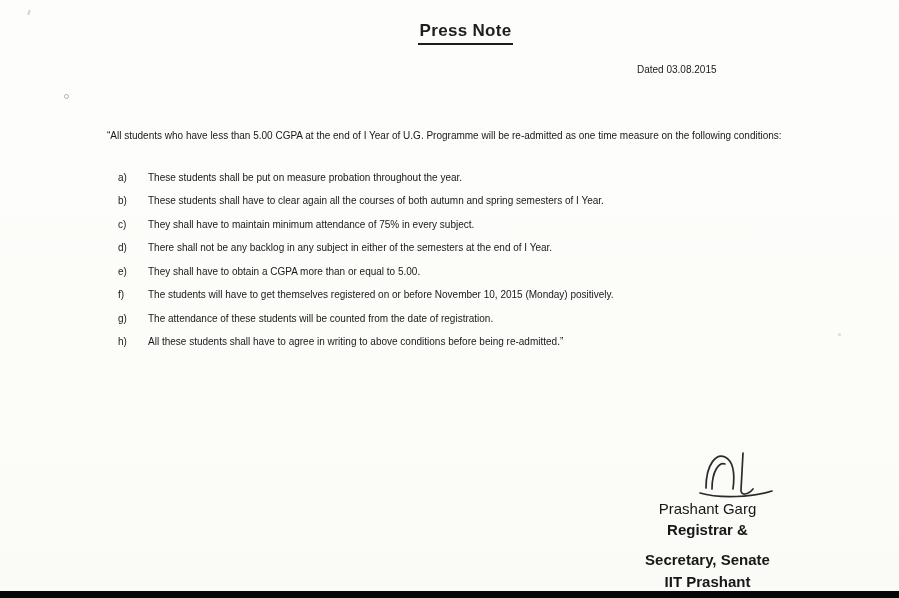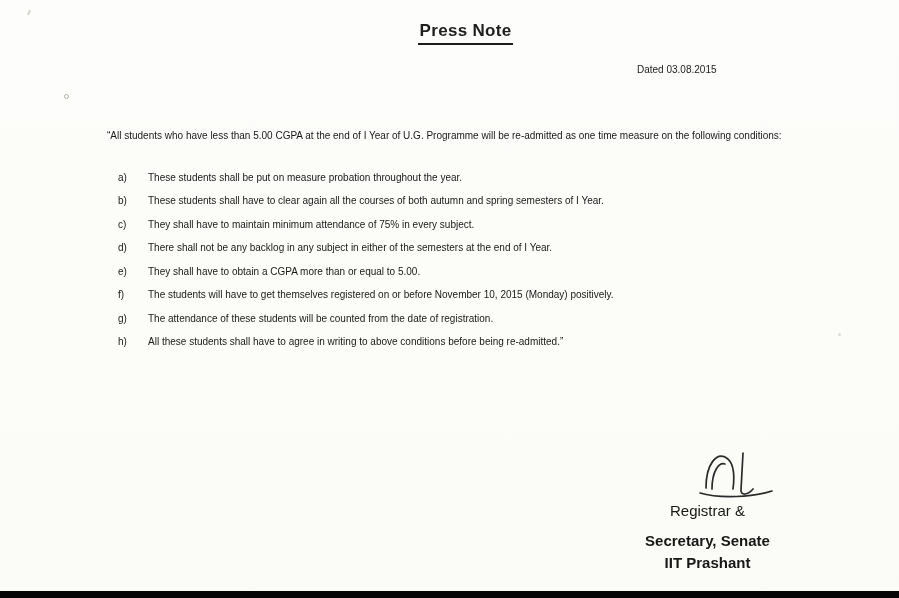--- a/index.html
+++ b/index.html
@@ -77,21 +77,21 @@
     text-align: center;
     font-size: 15px;
     color: #171717;
   }
   .sig-scribble-wrap {
     height: 50px;
     text-align: left;
     padding-left: 98px;
   }
   .sig-name { margin: 2px 0 0 0; }
-  .sig-role1 { margin: 4px 0 13px 0; font-weight: normal; }
+  .sig-role1 { margin: 4px 0 13px 0; font-weight: bold; }
   .sig-role2 { margin: 10px 0 0 0; font-weight: bold; }
   .sig-org  { margin: 5px 0 0 0; font-weight: bold; }
 
   
   .scan-bottom-bar {
     position: absolute;
     left: 0; bottom: 0;
     width: 100%; height: 7px;
     background: #060606;
   }
@@ -174,20 +174,21 @@
     <div class="sig-scribble-wrap">
       <svg width="80" height="50" viewBox="0 0 80 50">
         <g fill="none" stroke="#2a2a2a" stroke-width="1.7" stroke-linecap="round">
           <path d="M8,40 C8,15 19,5 27,9 C35,13 37,26 35,41"></path>
           <path d="M14,41 C14,23 21,14 27,16"></path>
           <path d="M45,5 L43,42 C42.5,48 50,47 55,41"></path>
           <path d="M2,45 C22,51 55,49 74,43"></path>
         </g>
       </svg>
     </div>
+    <div class="sig-name">Prashant Garg</div>
     <div class="sig-role1">Registrar &amp;</div>
     <div class="sig-role2">Secretary, Senate</div>
     <div class="sig-org">IIT Prashant</div>
   </div>
 
   <div class="speck-ring"></div>
   <div class="speck-tick"></div>
   <div class="speck-dot"></div>
   <div class="scan-bottom-bar"></div>
 

